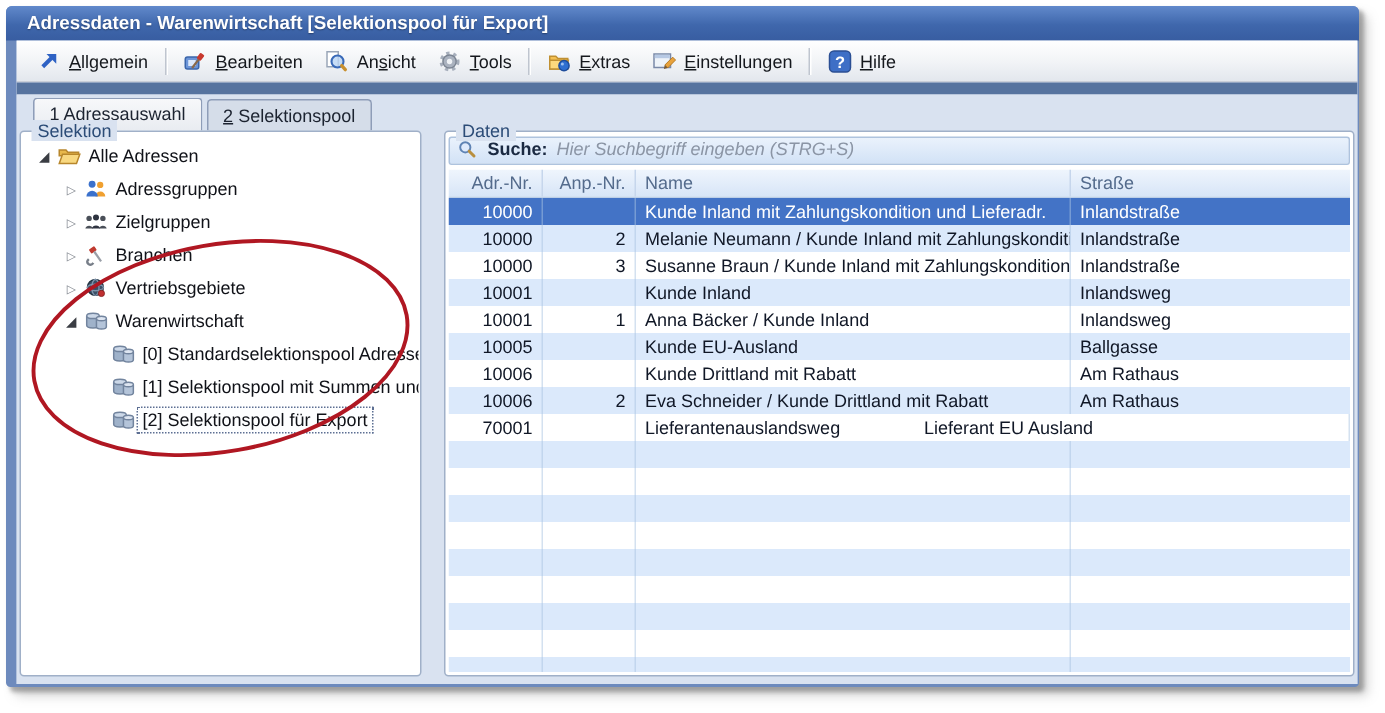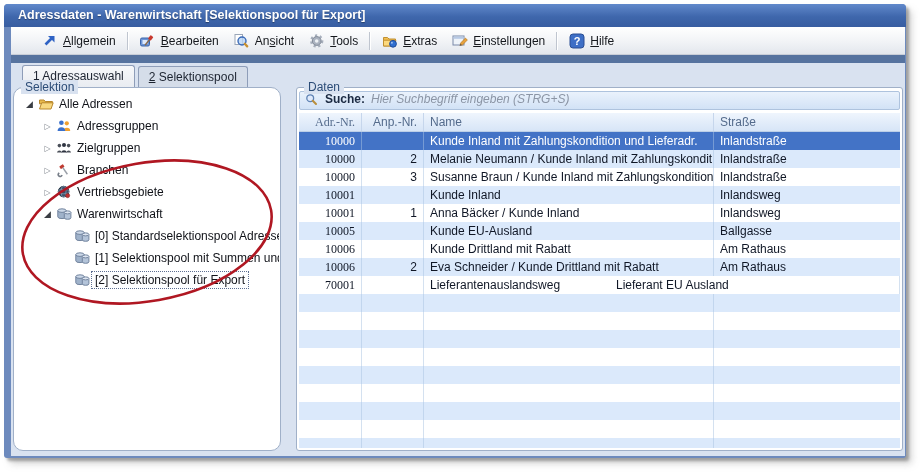--- a/index.html
+++ b/index.html
@@ -8,36 +8,36 @@
   .window{position:absolute;left:4px;top:4px;width:902px;height:454px;background:#6d8abd;
     border-radius:4px 4px 3px 3px;
     box-shadow:3px 3px 3px rgba(110,110,110,.55),6px 6px 7px rgba(140,140,140,.35);}
   .titlebar{position:absolute;left:0;top:0;right:0;height:23px;border-radius:4px 4px 0 0;
     background:linear-gradient(#6189cb,#3f67ac 55%,#385da1);color:#fff;font-weight:bold;
     font-size:12.5px;line-height:23px;padding-left:14px;box-sizing:border-box;
     text-shadow:0 1px 1px rgba(0,0,0,.35);white-space:nowrap;overflow:hidden;}
   .body{position:absolute;left:7px;top:23px;right:1px;bottom:2px;background:#d9e2f0;overflow:hidden;}
   .menubar{position:absolute;left:0;top:0;right:0;height:28px;box-sizing:border-box;
     background:linear-gradient(#ffffff,#f1f3f6 55%,#e3e7ed);border-bottom:1px solid #c9ced8;
-    display:flex;align-items:center;padding:0 23px;}
+    display:flex;align-items:center;padding:0 6px;}
   .menuitem{display:flex;align-items:center;gap:5px;padding:3px 7px;font-size:12px;color:#15181d;
     border-radius:2px;white-space:nowrap;cursor:default;}
   .micon{width:17px;height:16px;display:inline-flex;align-items:center;justify-content:center;flex:none;}
   .menusep{width:1px;height:18px;background:#bfc5cf;box-shadow:1px 0 0 #ffffff;margin:0 4px;flex:none;}
   .darkband{position:absolute;left:0;top:28px;right:0;height:8px;background:#56739f;}
   .content{position:absolute;left:0;top:36px;right:0;bottom:0;background:#d9e2f0;}
   .tabbar{position:absolute;left:11px;top:3px;height:21px;display:flex;align-items:flex-end;gap:3px;}
   .tab{font-size:12px;color:#1c2330;padding:3px 10px;border:1px solid #8e9db8;border-bottom:none;
     border-radius:3px 3px 0 0;white-space:nowrap;}
   .tab.active{background:linear-gradient(#f7f8fa,#e9ecf1);position:relative;z-index:2;padding-bottom:4px;}
   .tab.inactive{background:#d5dde9;}
   .group{position:absolute;top:24px;bottom:5px;border:1px solid #a0b0c8;border-radius:3px;background:#fff;}
   .grouplabel{position:absolute;top:-8px;left:7px;background:#d9e2f0;padding:0 4px;font-size:12px;
     line-height:14px;color:#2c4c77;z-index:3;}
-  #gb-selektion{left:2px;width:266px;border-radius:10px;}
+  #gb-selektion{left:2px;width:266px;}
   #gb-daten{left:272px;right:2px;margin-left:13px;}
   .tree{position:absolute;left:1px;right:1px;top:5px;bottom:1px;overflow:hidden;}
   .titem{height:22px;display:flex;align-items:center;font-size:12px;color:#101218;white-space:nowrap;}
   .tmark{width:13px;text-align:center;font-size:8px;color:#82878f;flex:none;}
   .tmark.exp{color:#3a3d43;font-size:9px;}
   .ticon{width:19px;height:16px;display:inline-flex;align-items:center;justify-content:center;flex:none;}
   .tlabel{padding:1px 3px;border:1px solid transparent;}
   .tlabel.sel{border:1px dotted #5d6f92;background:#fdfeff;}
   .searchbar{position:absolute;left:2px;right:2px;top:3px;height:19px;box-sizing:border-box;
     border:1px solid #aec3de;border-radius:2px;background:linear-gradient(#eaf2fc,#d2e2f6);
@@ -48,21 +48,21 @@
   .grid{position:absolute;left:2px;right:2px;top:25px;bottom:2px;background:#fff;overflow:hidden;}
   .ghead{display:flex;height:19px;box-sizing:border-box;background:linear-gradient(#eff5fd,#d7e5f7);
     border-bottom:1px solid #bccfe7;}
   .hc{box-sizing:border-box;padding:2px 6px;font-size:12px;color:#546b8c;border-right:1px solid #c6d6ec;
     white-space:nowrap;overflow:hidden;}
   .gr{display:flex;height:18px;color:#101726;}
   .gr.blue{background:#dbe9fb;}
   .gr.sel{background:#4373c6;color:#ffffff;}
   .gc{box-sizing:border-box;padding:2px 6px;font-size:12px;border-right:1px solid rgba(170,195,225,.5);
     white-space:nowrap;overflow:hidden;}
-  .c0{width:63px;text-align:right;flex:none;font-family:Liberation Serif, serif;}
+  .c0{width:63px;text-align:right;flex:none;}
   .c1{width:62px;text-align:right;flex:none;}
   .c2{width:290px;flex:none;}
   .c3{flex:1;border-right:none;}
   .annot{position:absolute;left:0;top:0;pointer-events:none;z-index:40;}
   u{text-decoration:underline;}
 </style>
 </head>
 <body>
 
 <div class="page">

